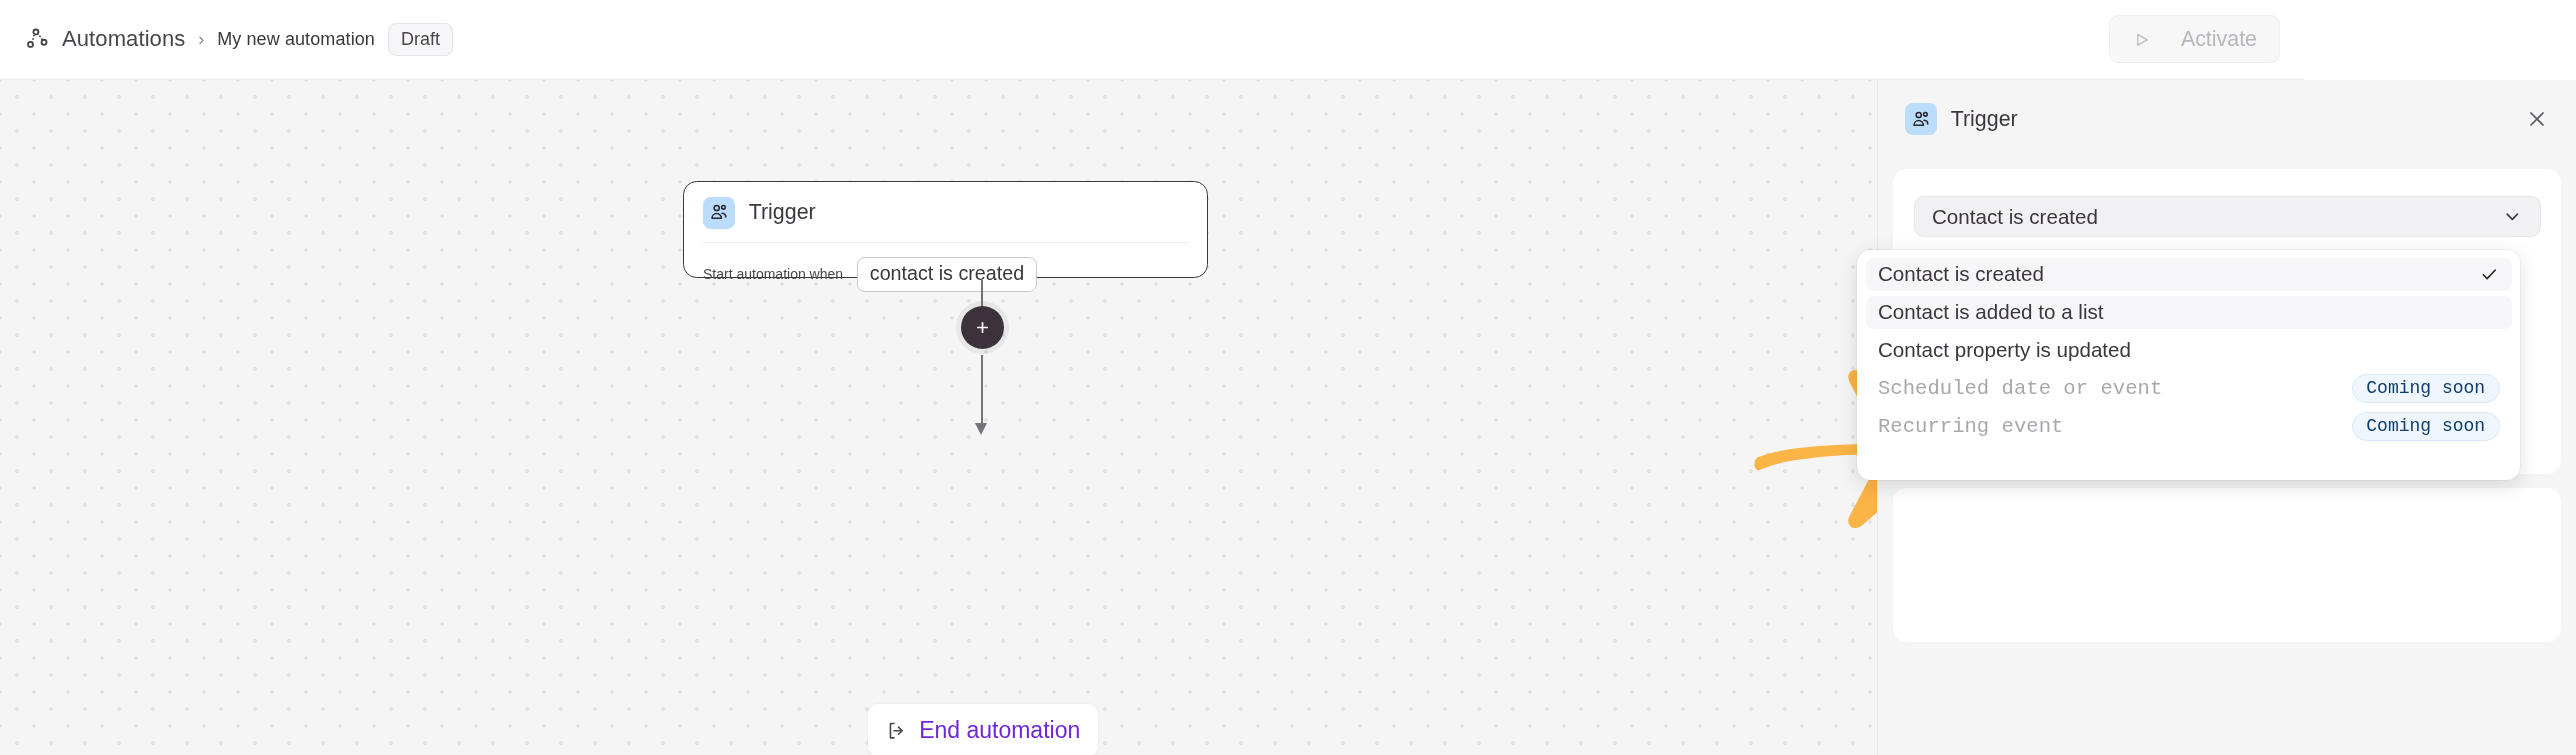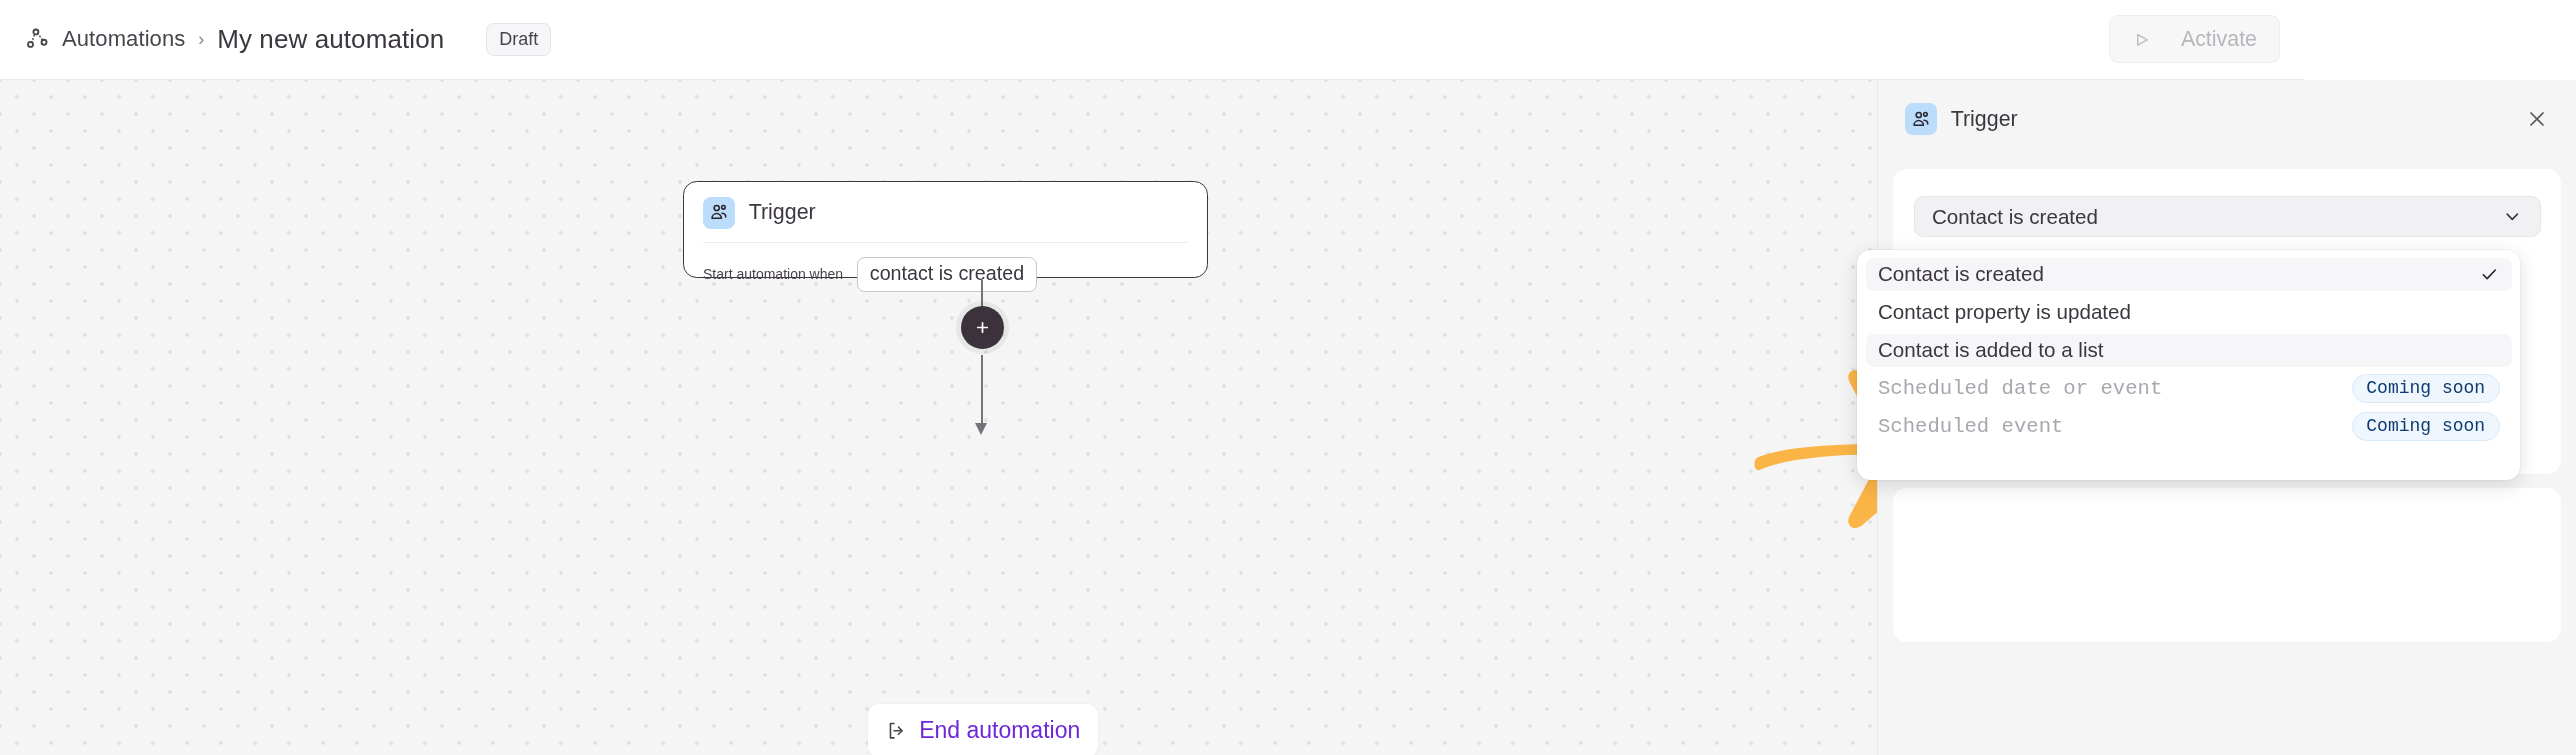--- a/index.html
+++ b/index.html
@@ -23,24 +23,24 @@
     display: flex; align-items: center;
     margin-left: 24px; gap: 12px;
   }
   .bc-icon { width: 26px; height: 26px; display: block; }
   .bc-link {
     font-size: 22px; color: #4a444c; letter-spacing: 0.1px;
     cursor: pointer; white-space: nowrap;
   }
   .bc-sep { font-size: 18px; color: #8b858e; padding: 0 0.9px; }
   .bc-current {
-    font-size: 26px; color: #3c363f; letter-spacing: 0.1px; white-space: nowrap;
+    font-size: 18px; color: #3c363f; letter-spacing: 0.1px; white-space: nowrap;
   }
   .draft-badge {
-    margin-left: 30px;
+    margin-left: 1px;
     font-size: 18px; color: #4a444c;
     background: #f6f5f7; border: 0.9px solid #e6e4e8;
     border-radius: 7.7px; padding: 6px 12px 6.9px; line-height: 1;
     white-space: nowrap;
   }
   .activate-btn {
     position: absolute; right: 24px; top: 15.4px;
     height: 48px; padding: 0 22px;
     display: flex; align-items: center; gap: 29px;
     border-radius: 9.4px; background: #f7f7f8; border: 0.9px solid #eeedef;
@@ -301,35 +301,35 @@
 
       <div class="dd-item selected">
         <span>Contact is created</span>
         <span class="dd-check">
           <svg width="20.6" height="20.6" viewBox="0 0 24 24" fill="none" stroke="#2b2630" stroke-width="1.9" stroke-linecap="round" stroke-linejoin="round">
             <path d="M5 12.5l4.5 4.5L19 7"></path>
           </svg>
         </span>
       </div>
 
+      <div class="dd-item hovered">
+        <span>Contact is added to a list</span>
+      </div>
+
       <div class="dd-item">
         <span>Contact property is updated</span>
-      </div>
-
-      <div class="dd-item hovered">
-        <span>Contact is added to a list</span>
       </div>
 
 
       <div class="dd-item disabled">
         <span>Scheduled date or event</span>
         <span class="coming-soon">Coming soon</span>
       </div>
 
       <div class="dd-item disabled">
-        <span>Scheduled event</span>
+        <span>Recurring event</span>
         <span class="coming-soon">Coming soon</span>
       </div>
 
     </div>
   </div>
 </div>
 
 
 </body></html>

